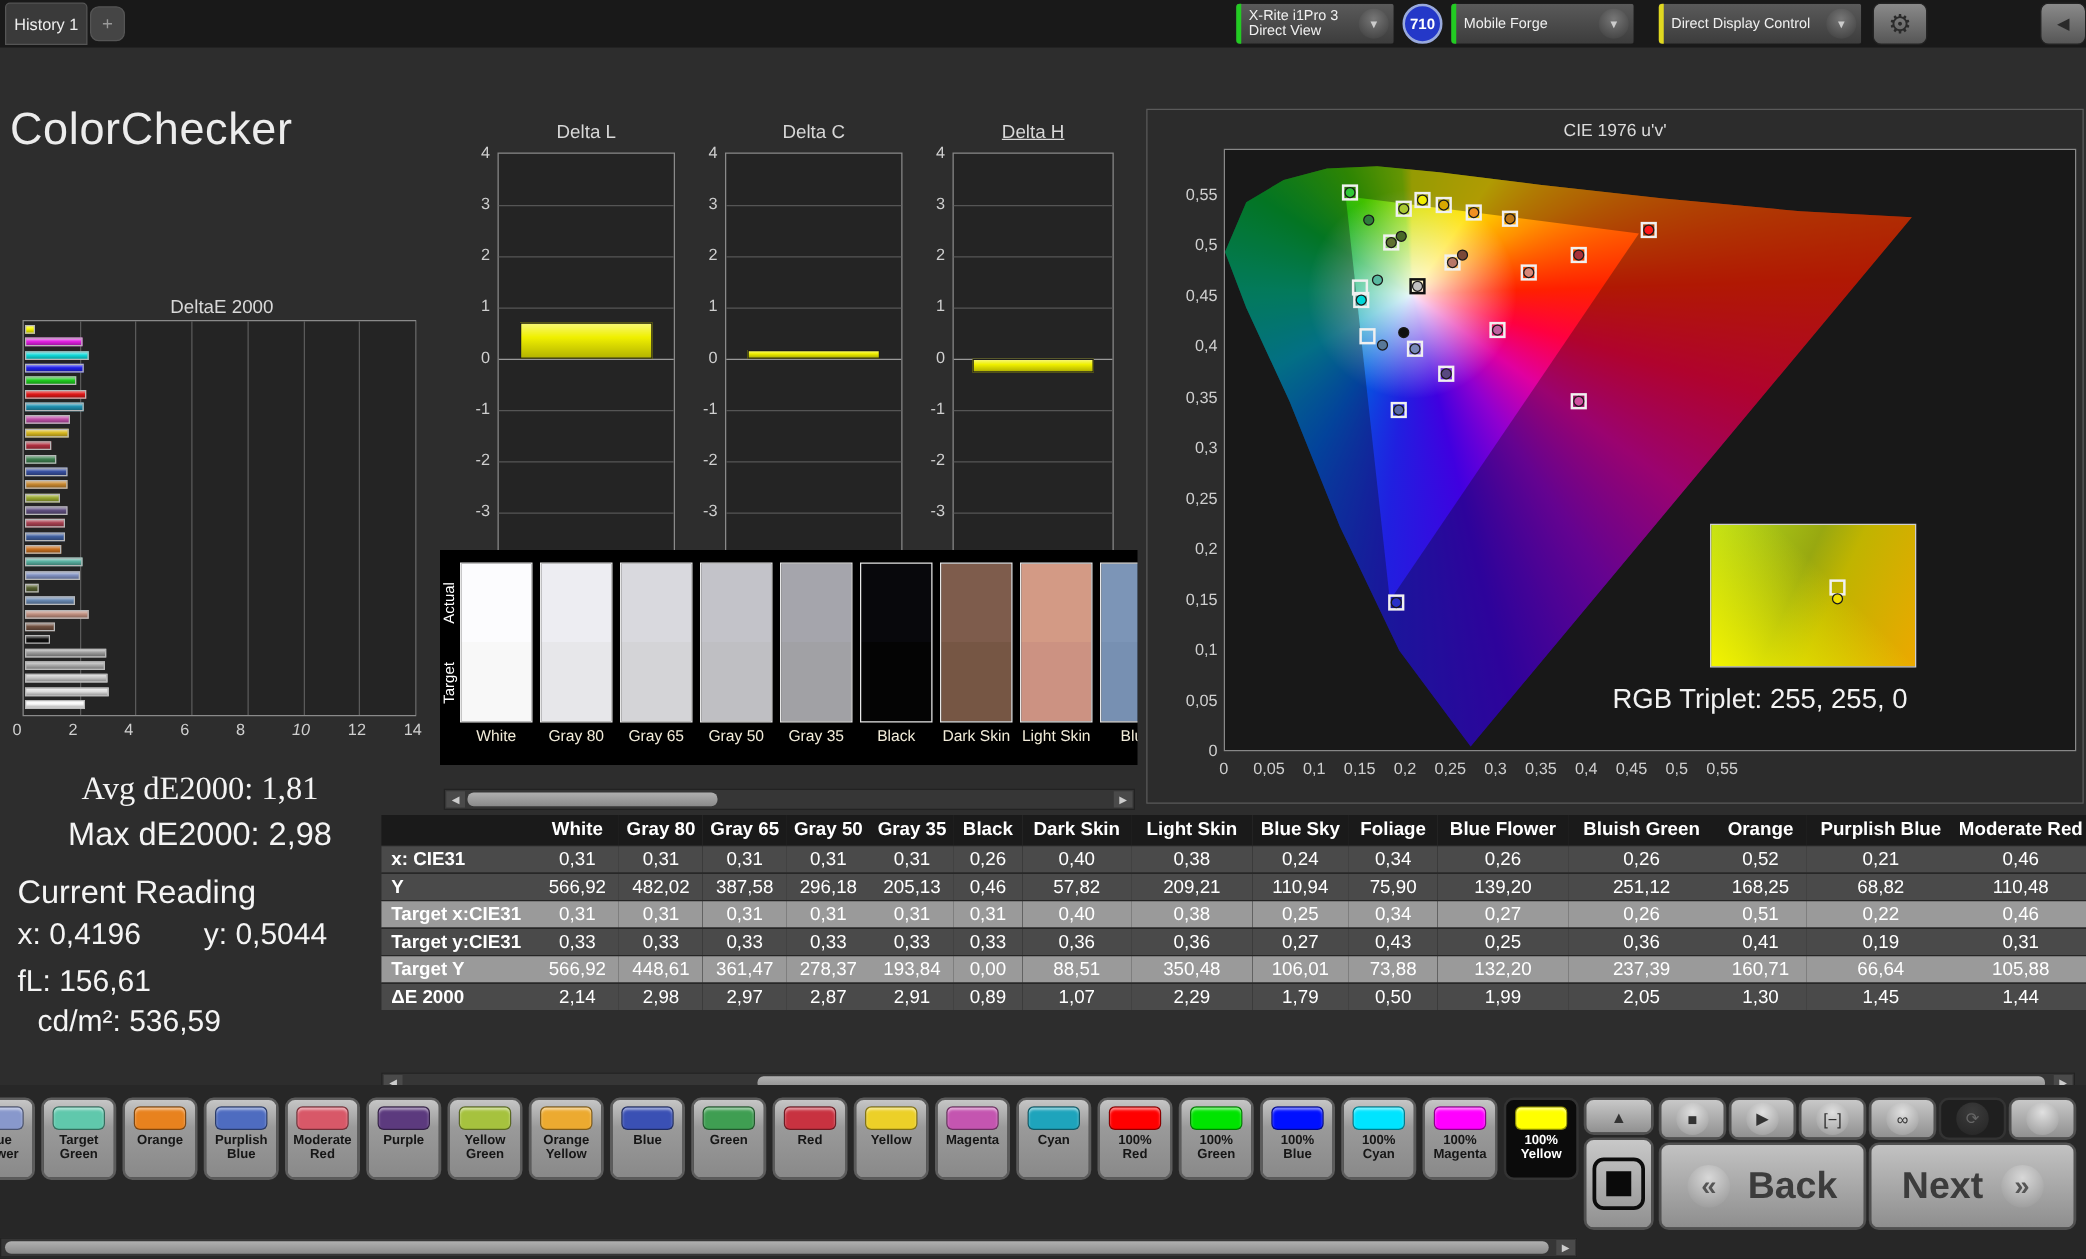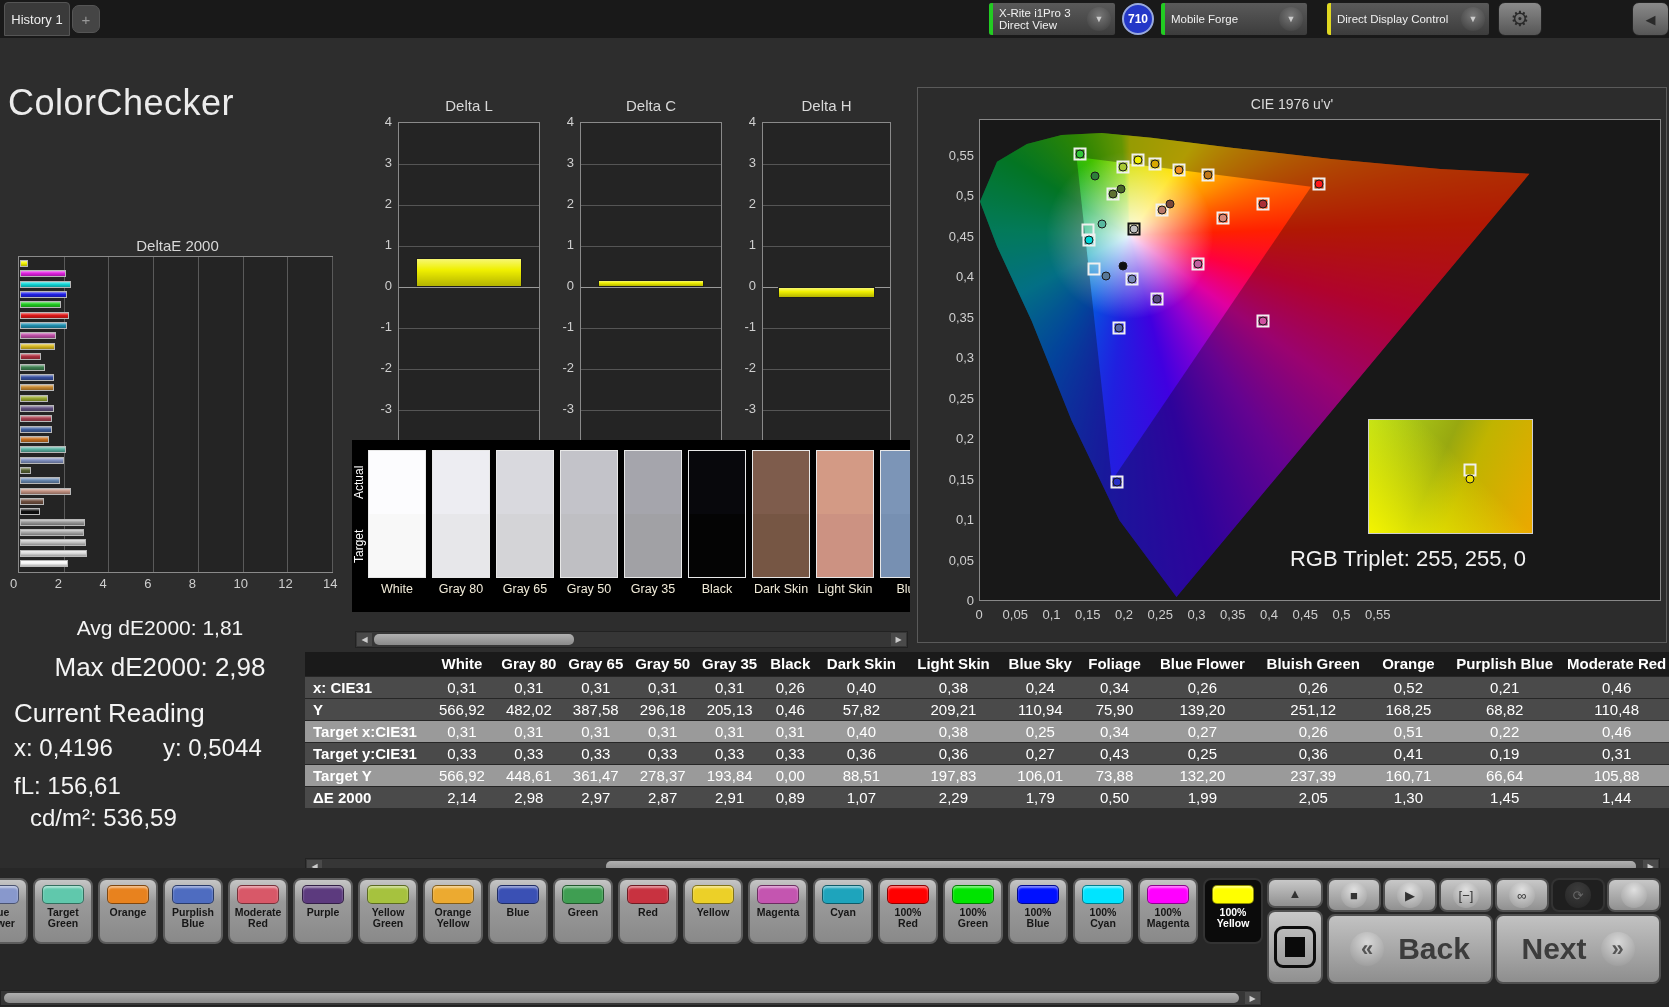--- a/index.html
+++ b/index.html
@@ -189,21 +189,21 @@
       <div class="bar-h" title="Gray 65" style="top: 282.45px; left: 1px; width: 66.4007px; background-color: rgb(196, 196, 196);"></div>
       <div class="bar-h" title="Gray 80" style="top: 292.8px; left: 1px; width: 66.6243px; background-color: rgb(220, 220, 220);"></div>
       <div class="bar-h" title="White" style="top: 303.15px; left: 1px; width: 47.8443px; background-color: rgb(248, 248, 248);"></div>
     </div>
   <div id="deltae-xlabels" class="abs" style="left:18px; top:576px; width:320px; height:16px;">
       <div class="ticklabel" style="left: -8px; top: 0px;">0</div>
       <div class="ticklabel" style="left: 36.7143px; top: 0px;">2</div>
       <div class="ticklabel" style="left: 81.4286px; top: 0px;">4</div>
       <div class="ticklabel" style="left: 126.143px; top: 0px;">6</div>
       <div class="ticklabel" style="left: 170.857px; top: 0px;">8</div>
-      <div class="ticklabel" style="left: 215.571px; top: 0px;">10</div>
+      <div class="ticklabel" style="left: 215.571px; top: 0px; font-style: italic;">10</div>
       <div class="ticklabel" style="left: 260.286px; top: 0px;">12</div>
       <div class="ticklabel" style="left: 305px; top: 0px;">14</div>
     </div>
 
   <div id="delta-charts">
       <div class="abs chart-title" style="left: 398px; top: 97px; width: 142px;">Delta L</div>
       <div class="abs plot" style="left: 398px; top: 122px; width: 142px; height: 328px;">
         <div class="gridh" style="top: 41px;"></div>
         <div class="gridh" style="top: 82px;"></div>
         <div class="gridh" style="top: 123px;"></div>
@@ -235,21 +235,21 @@
       </div>
       <div class="ticklabel" style="left: 546px; top: 114px; width: 28px; text-align: right;">4</div>
       <div class="ticklabel" style="left: 546px; top: 155px; width: 28px; text-align: right;">3</div>
       <div class="ticklabel" style="left: 546px; top: 196px; width: 28px; text-align: right;">2</div>
       <div class="ticklabel" style="left: 546px; top: 237px; width: 28px; text-align: right;">1</div>
       <div class="ticklabel" style="left: 546px; top: 278px; width: 28px; text-align: right;">0</div>
       <div class="ticklabel" style="left: 546px; top: 319px; width: 28px; text-align: right;">-1</div>
       <div class="ticklabel" style="left: 546px; top: 360px; width: 28px; text-align: right;">-2</div>
       <div class="ticklabel" style="left: 546px; top: 401px; width: 28px; text-align: right;">-3</div>
       <div class="ticklabel" style="left: 546px; top: 442px; width: 28px; text-align: right;">-4</div>
-      <div class="abs chart-title" style="left: 762px; top: 97px; width: 129px;">Delta H</div>
+      <div class="abs chart-title" style="left: 762px; top: 97px; width: 129px; text-decoration: underline;">Delta H</div>
       <div class="abs plot" style="left: 762px; top: 122px; width: 129px; height: 328px;">
         <div class="gridh" style="top: 41px;"></div>
         <div class="gridh" style="top: 82px;"></div>
         <div class="gridh" style="top: 123px;"></div>
         <div class="gridh" style="top: 164px; background: rgb(153, 153, 153);"></div>
         <div class="gridh" style="top: 205px;"></div>
         <div class="gridh" style="top: 246px;"></div>
         <div class="gridh" style="top: 287px;"></div>
         <div class="bar-v" style="left: 12%; width: 76%; top: 164px; height: 11.48px; background-color: rgb(240, 240, 0);"></div>
       </div>
@@ -375,21 +375,21 @@
         <div class="ticklabel" style="position: absolute; left: 408.5px; top: 519px; width: 30px; text-align: center;">0,5</div>
         <div class="ticklabel" style="position: absolute; left: 444.75px; top: 519px; width: 30px; text-align: center;">0,55</div>
       </div>
     <div id="cie-inset">
       <div class="pt-sq" id="inset-sq" style="left: 62%; top: 44%;"></div>
       <div class="pt-dot" id="inset-dot" style="left: 62%; top: 52%; background: rgb(240, 224, 0);"></div>
     </div>
     <div id="rgb-triplet">RGB Triplet: 255, 255, 0</div>
   </div>
 
-  <div class="abs stat" style="left:20px; top:616px; width:280px; text-align:center; font-size:21px;">Avg dE2000: 1,81</div>
+  <div class="abs stat" style="left:20px; top:616px; width:280px; text-align:center; font-size:26px;font-family:Liberation Serif, serif;">Avg dE2000: 1,81</div>
   <div class="abs stat" style="left:20px; top:652px; width:280px; text-align:center; font-size:26px;">Max dE2000: 2,98</div>
   <div class="abs stat" style="left:14px; top:698px; font-size:26px;">Current Reading</div>
   <div class="abs stat" style="left:14px; top:734px; font-size:24px;">x: 0,4196</div>
   <div class="abs stat" style="left:163px; top:734px; font-size:24px;">y: 0,5044</div>
   <div class="abs stat" style="left:14px; top:772px; font-size:24px;">fL: 156,61</div>
   <div class="abs stat" style="left:14px; top:804px; font-size:24px;margin-left:16px;">cd/m²: 536,59</div>
 
   <div class="abs" style="left:305px; top:652px; width:1364px; overflow:hidden;">
     <table id="meas-table">
         <colgroup>
@@ -505,21 +505,21 @@
           </tr>
           <tr class="light">
             <td class="rowlabel">Target Y</td>
             <td>566,92</td>
             <td>448,61</td>
             <td>361,47</td>
             <td>278,37</td>
             <td>193,84</td>
             <td>0,00</td>
             <td>88,51</td>
-            <td>197,83</td>
+            <td>350,48</td>
             <td>106,01</td>
             <td>73,88</td>
             <td>132,20</td>
             <td>237,39</td>
             <td>160,71</td>
             <td>66,64</td>
             <td>105,88</td>
           </tr>
           <tr class="dark">
             <td class="rowlabel">ΔE 2000</td>

